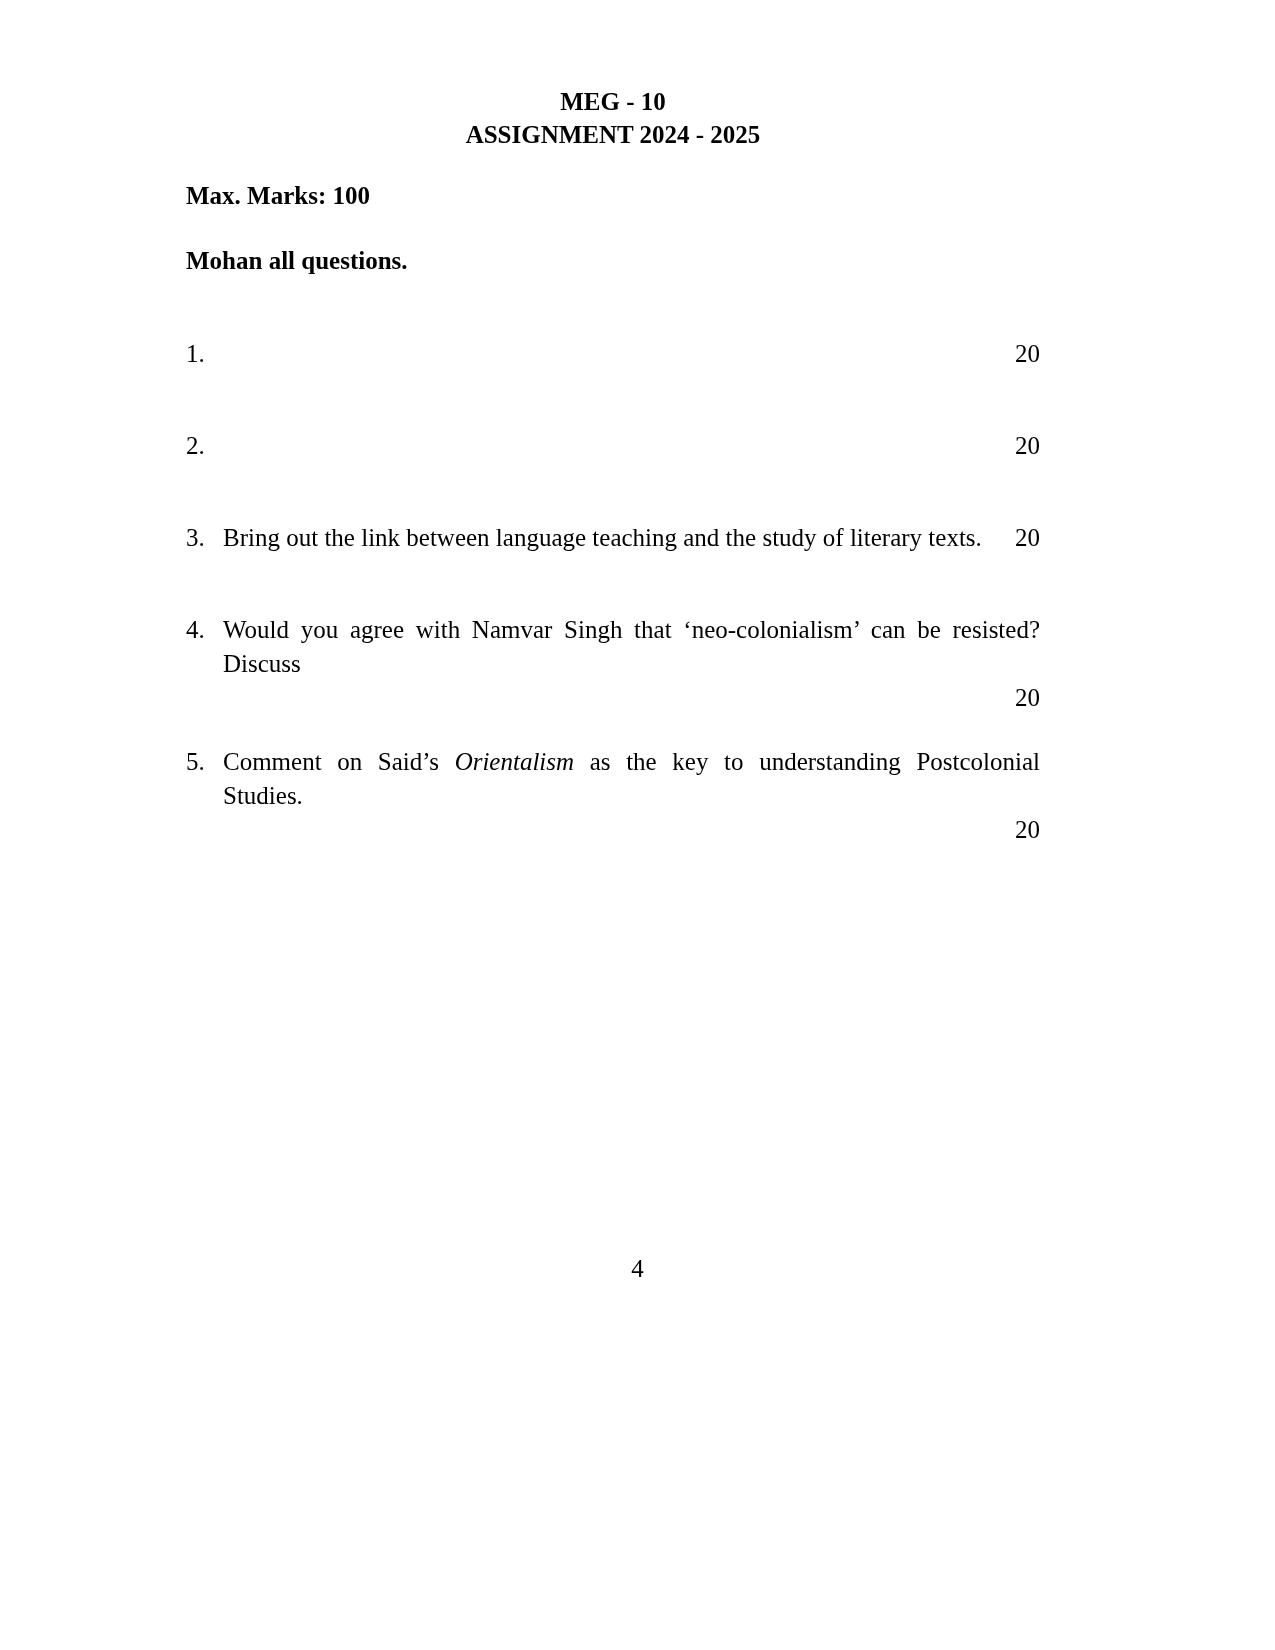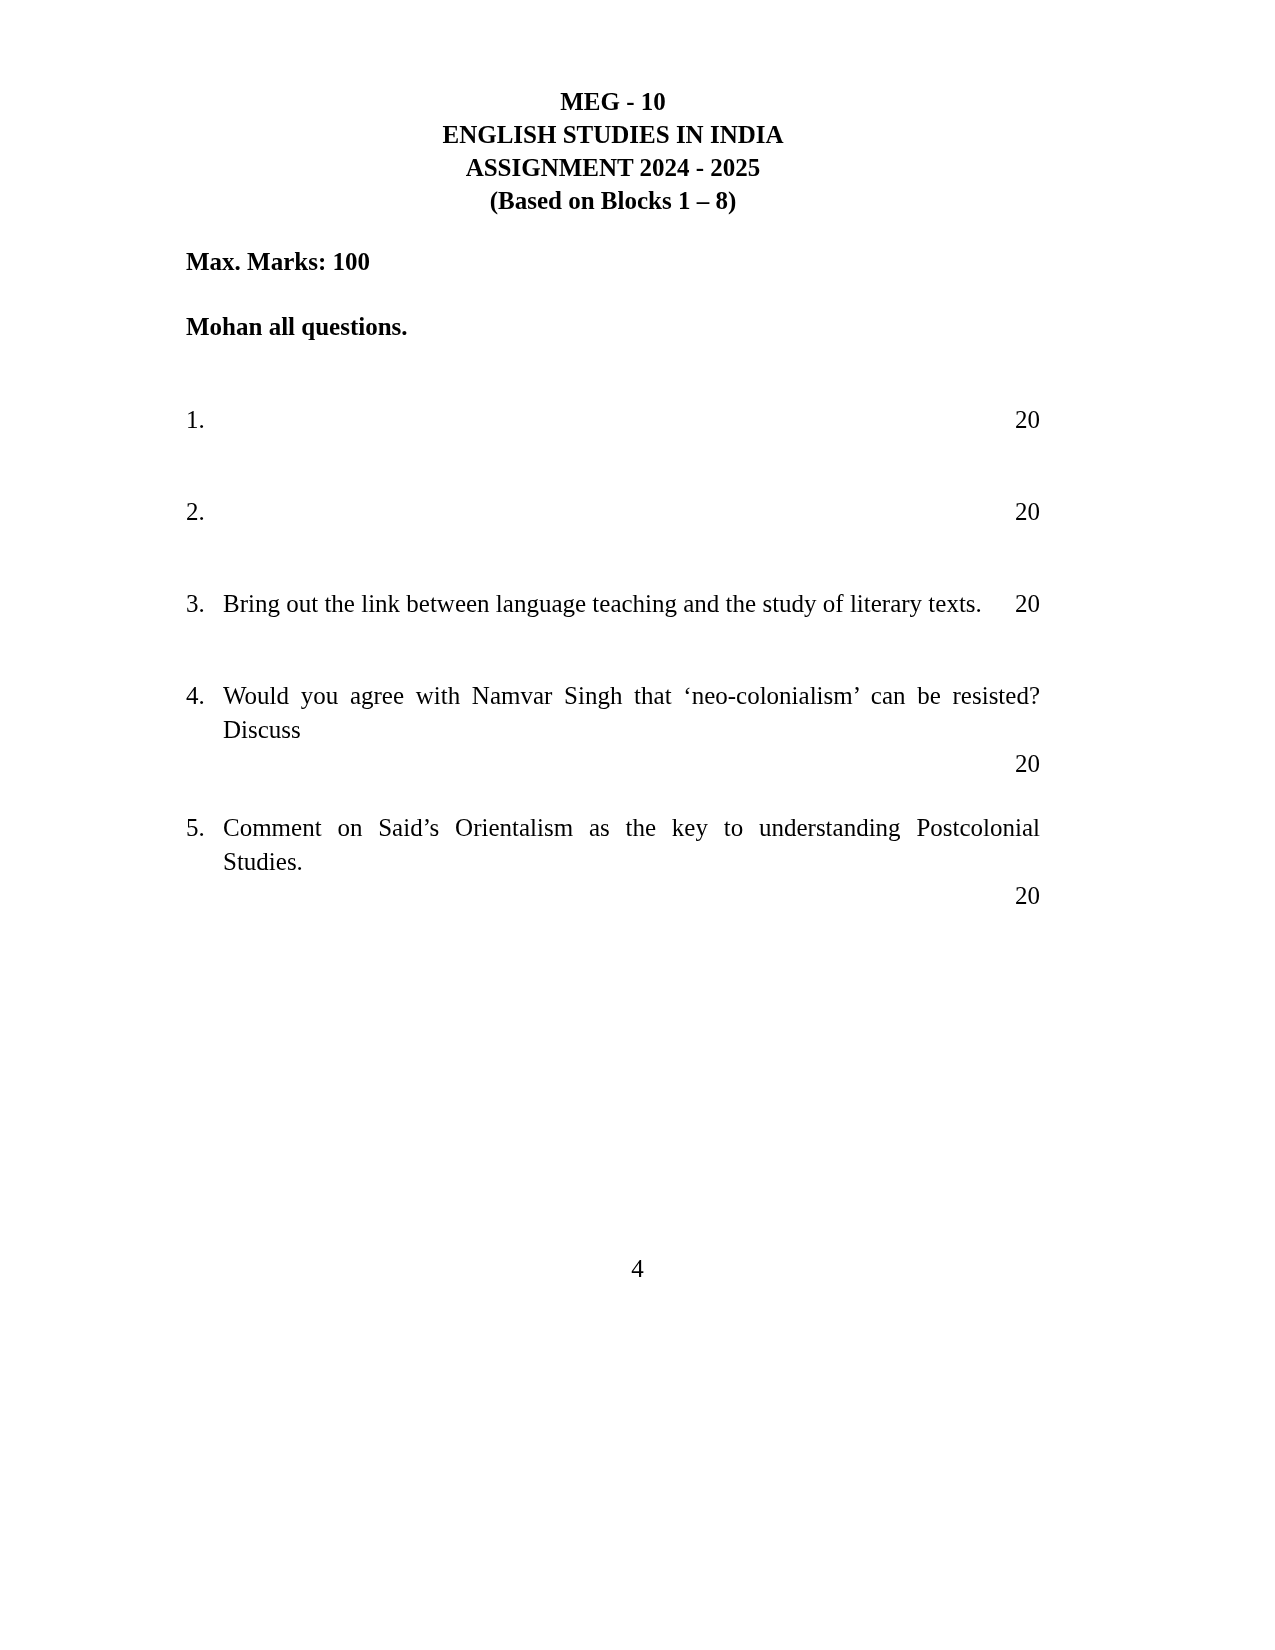--- a/index.html
+++ b/index.html
@@ -62,40 +62,39 @@
       bottom: 0;
     }
     .q-text-stretch {
       text-align: justify;
       text-align-last: justify;
     }
     .q-marks-line {
       text-align: right;
     }
     .italic {
+      font-style: italic;
     }
     .page-number {
       position: absolute;
       left: 0;
       right: 0;
       top: 1252px;
       text-align: center;
       line-height: 33px;
     }
   </style>
 </head>
 <body>
 
 <div class="page">
 
   <div class="doc-header">
     <div>MEG - 10</div>
-    <div>ENGLISH STUDIES IN INDIA</div>
     <div>ASSIGNMENT 2024 - 2025</div>
-    <div>(Based on Blocks 1 – 8)</div>
   </div>
 
   <div class="max-marks">Max. Marks: 100</div>
 
   <div class="instruction">Mohan all questions.</div>
 
   <div class="questions">
 
     <div class="question">
       <span class="q-num">1.</span>

